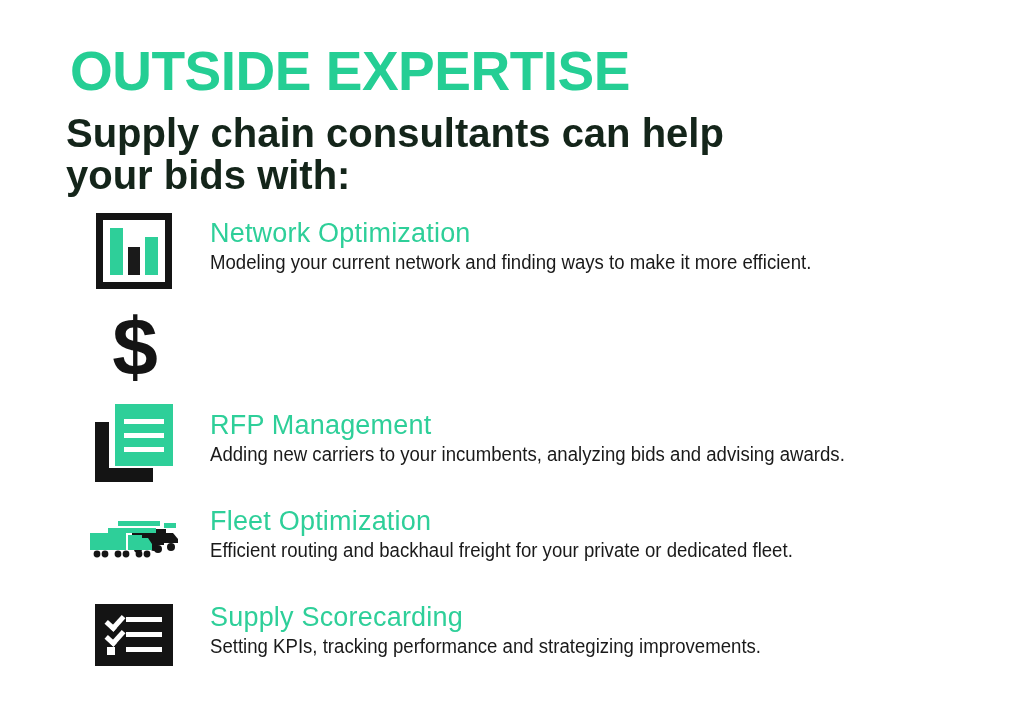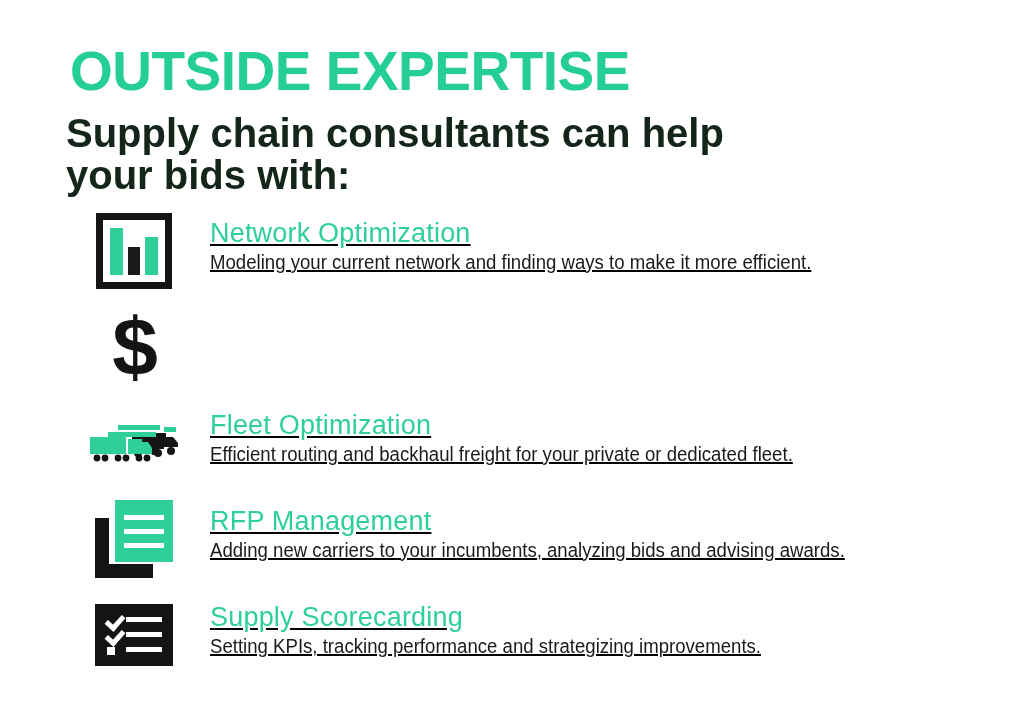--- a/index.html
+++ b/index.html
@@ -73,21 +73,20 @@
     height: 90px;
     display: flex;
     align-items: center;
     justify-content: center;
   }
   .text-cell {
     position: absolute;
     left: 210px;
     top: 12px;
     width: 790px;
-    text-decoration: underline;
   }
   .item-title {
     font-family: "Liberation Sans", sans-serif;
     font-size: 27px;
     line-height: 30px;
     font-weight: normal;
     color: #2ECF99;
     margin: 0;
     letter-spacing: 0.2px;
     white-space: nowrap;
@@ -228,20 +227,37 @@
       </div>
       <div class="text-cell">
         <div class="item-title">Network Optimization</div>
         <div class="item-desc">Modeling your current network and finding ways to make it more efficient.</div>
       </div>
     </div>
 
     <div class="item">
       <div class="icon-cell">
         <div class="ic-dollar">$</div>
+      </div>
+    </div>
+
+    <div class="item">
+      <div class="icon-cell">
+        <div class="ic-docs">
+          <div class="back"></div>
+          <div class="back-notch"></div>
+          <div class="front"></div>
+          <div class="line l1"></div>
+          <div class="line l2"></div>
+          <div class="line l3"></div>
+        </div>
+      </div>
+      <div class="text-cell">
+        <div class="item-title">RFP Management</div>
+        <div class="item-desc">Adding new carriers to your incumbents, analyzing bids and advising awards.</div>
       </div>
     </div>
 
     <div class="item">
       <div class="icon-cell">
         <svg class="ic-fleet" viewBox="0 0 92 52" xmlns="http://www.w3.org/2000/svg">
 
           <g fill="#141414">
             <rect x="60" y="16" width="18" height="14"></rect>
             <path d="M78 20 h7 l5 6 v4 h-12 z"></path>
@@ -275,37 +291,20 @@
         </svg>
       </div>
       <div class="text-cell">
         <div class="item-title">Fleet Optimization</div>
         <div class="item-desc">Efficient routing and backhaul freight for your private or dedicated fleet.</div>
       </div>
     </div>
 
     <div class="item">
       <div class="icon-cell">
-        <div class="ic-docs">
-          <div class="back"></div>
-          <div class="back-notch"></div>
-          <div class="front"></div>
-          <div class="line l1"></div>
-          <div class="line l2"></div>
-          <div class="line l3"></div>
-        </div>
-      </div>
-      <div class="text-cell">
-        <div class="item-title">RFP Management</div>
-        <div class="item-desc">Adding new carriers to your incumbents, analyzing bids and advising awards.</div>
-      </div>
-    </div>
-
-    <div class="item">
-      <div class="icon-cell">
         <div class="ic-checklist">
           <div class="check ck1"></div>
           <div class="check ck2"></div>
           <div class="sq"></div>
           <div class="cl-line cl-l1"></div>
           <div class="cl-line cl-l2"></div>
           <div class="cl-line cl-l3"></div>
         </div>
       </div>
       <div class="text-cell">

